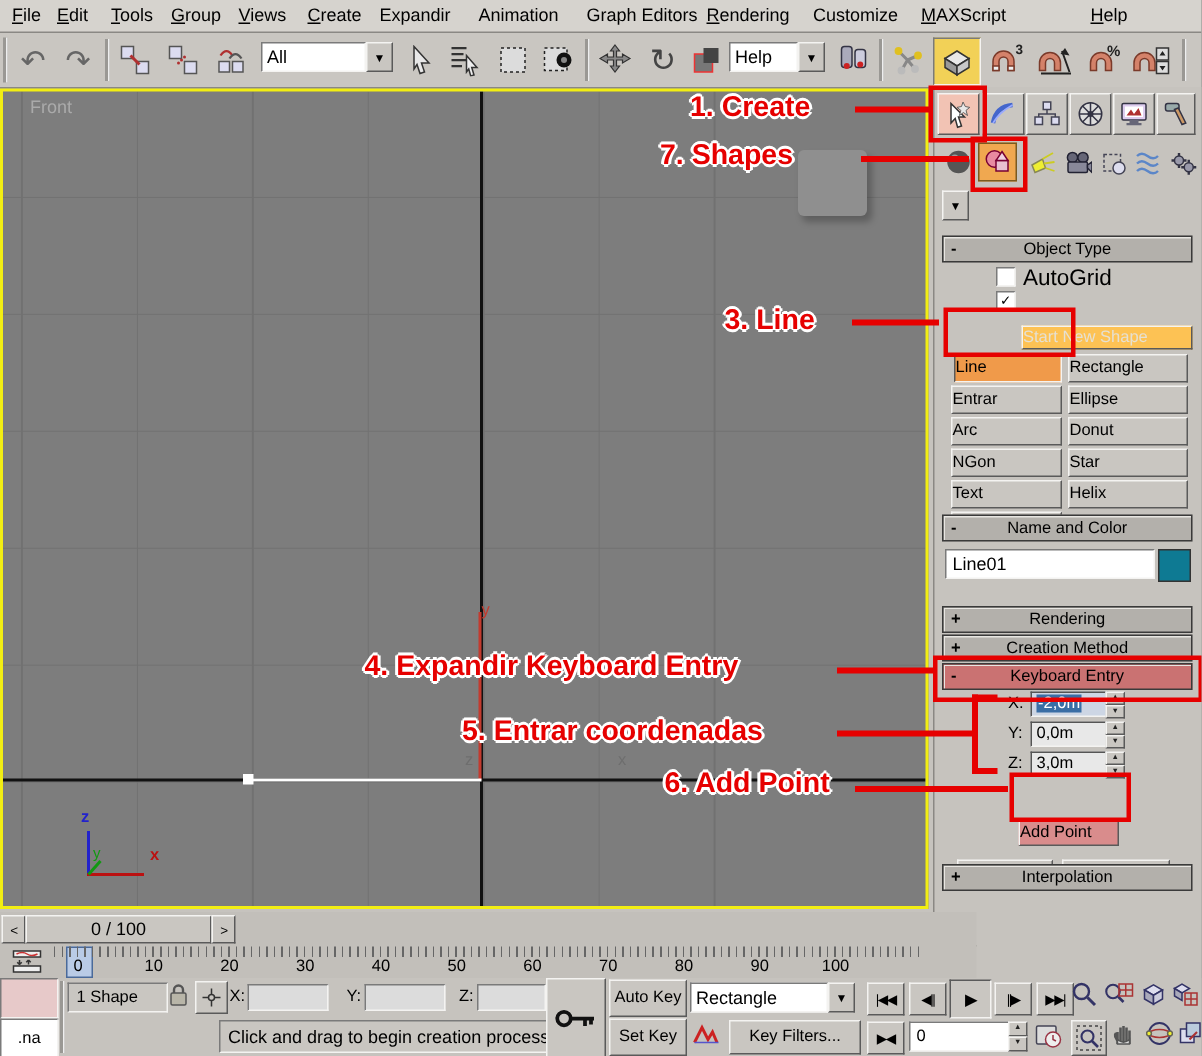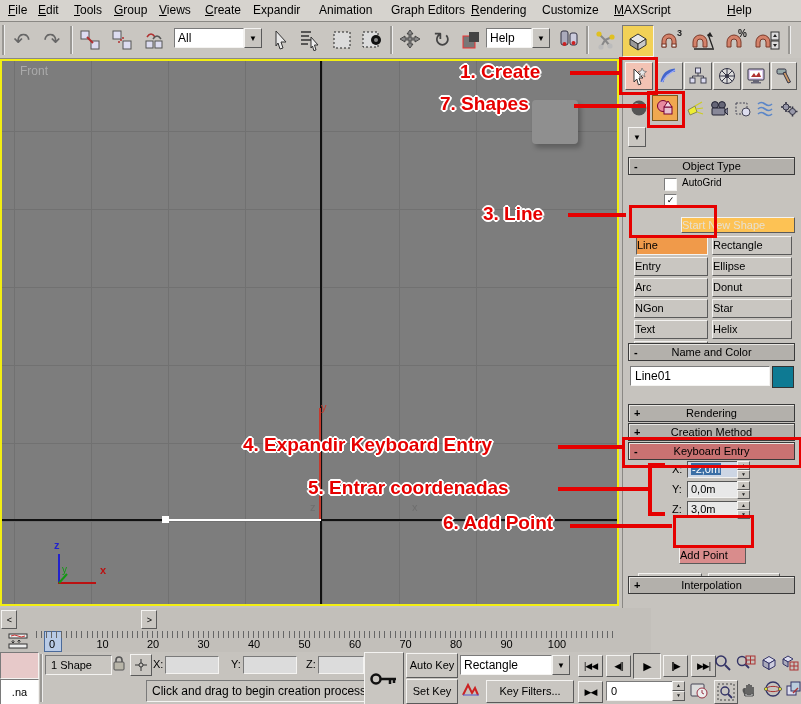--- a/index.html
+++ b/index.html
@@ -316,29 +316,29 @@
 
 <div class="abs combo" style="left:628px;top:127px;width:166px;height:20px;">
   <span class="arrow">▼</span>
 </div>
 
 <div class="rollout" style="top:157px;">
   <span class="pm">-</span>
   <span>Object Type</span>
 </div>
 <div class="abs sunken" style="left:664px;top:178px;width:11px;height:11px;"></div>
-<span class="abs" style="left:682px;top:177px;font-size:10px;">AutoGrid</span>
+<span class="abs" style="left:682px;top:177px;font-size:15px;">AutoGrid</span>
 <div class="abs sunken" style="left:664px;top:194px;width:11px;height:11px;font-size:9px;line-height:10px;text-align:center;">
   <span>✓</span>
 </div>
 <div class="pbtn" style="left:681px;top:192px;width:112px;height:14px;background:#fdc254;color:#e6e0d2;line-height:14px;"><span>Start New Shape</span></div>
 
 <div class="pbtn" style="left:636px;top:211px;width:70px;height:17px;line-height:17px;background:#f09a4a;border-color:#5a5a5a #f4f3f1 #f4f3f1 #5a5a5a;"><span>Line</span></div>
 <div class="pbtn" style="left:712px;top:211px;width:78px;height:17px;line-height:17px;"><span>Rectangle</span></div>
-<div class="pbtn" style="left:634px;top:232px;width:72px;height:17px;line-height:17px;"><span>Entry</span></div>
+<div class="pbtn" style="left:634px;top:232px;width:72px;height:17px;line-height:17px;"><span>Entrar</span></div>
 <div class="pbtn" style="left:712px;top:232px;width:78px;height:17px;line-height:17px;"><span>Ellipse</span></div>
 <div class="pbtn" style="left:634px;top:253px;width:72px;height:17px;line-height:17px;"><span>Arc</span></div>
 <div class="pbtn" style="left:712px;top:253px;width:78px;height:17px;line-height:17px;"><span>Donut</span></div>
 <div class="pbtn" style="left:634px;top:274px;width:72px;height:17px;line-height:17px;"><span>NGon</span></div>
 <div class="pbtn" style="left:712px;top:274px;width:78px;height:17px;line-height:17px;"><span>Star</span></div>
 <div class="pbtn" style="left:634px;top:295px;width:72px;height:17px;line-height:17px;"><span>Text</span></div>
 <div class="pbtn" style="left:712px;top:295px;width:78px;height:17px;line-height:17px;"><span>Helix</span></div>
 <div class="pbtn" style="left:634px;top:316px;width:72px;height:17px;line-height:17px;"><span>Section</span></div>
 
 <div class="rollout" style="top:343px;">
@@ -397,20 +397,23 @@
 
 <div class="rollout" style="top:576px;">
   <span class="pm">+</span>
   <span>Interpolation</span>
 </div>
 
 <div class="abs" style="left:0;top:608px;width:651px;height:22px;background:#c2bfba;border-bottom:1px solid #8a8884;">
   <div class="abs raised play" style="left:1px;top:2px;width:14px;height:17px;">
       <span>&lt;</span>
     </div>
+  <div class="abs raised" style="left:17px;top:2px;width:122px;height:17px;text-align:center;line-height:17px;font-size:12px;">
+    <span>0 / 100</span>
+  </div>
   <div class="abs raised play" style="left:141px;top:2px;width:14px;height:17px;">
       <span>&gt;</span>
     </div>
 </div>
 
 <div class="abs" style="left:0;top:630px;width:651px;height:22px;background:#c2bfba;border-bottom:1px solid #8a8884;">
   <div class="abs" style="left:5px;top:3px;width:26px;height:16px;">
     <svg width="26" height="16" viewBox="0 0 26 16">
         <rect x="4" y="1" width="18" height="4" fill="#eee" stroke="#333"></rect>
         <rect x="4" y="11" width="18" height="4" fill="#eee" stroke="#333"></rect>

